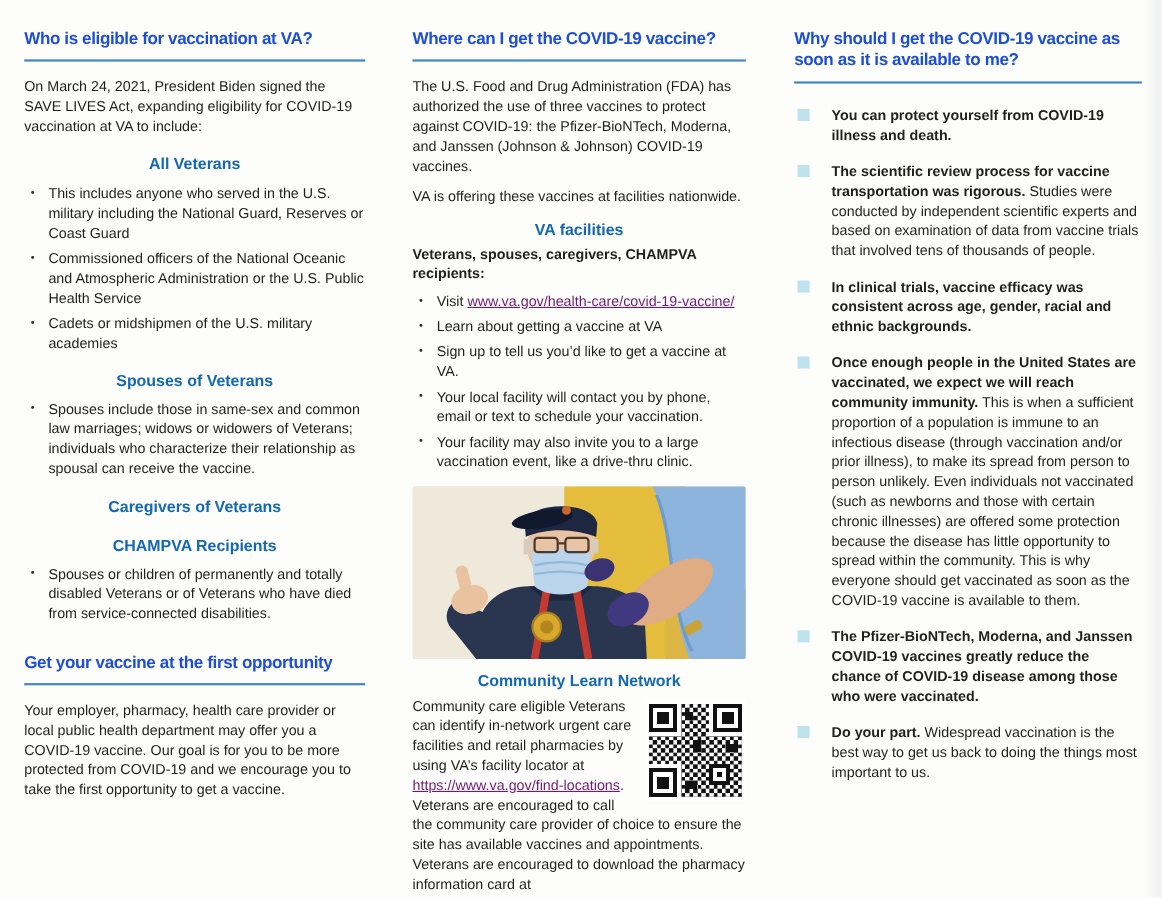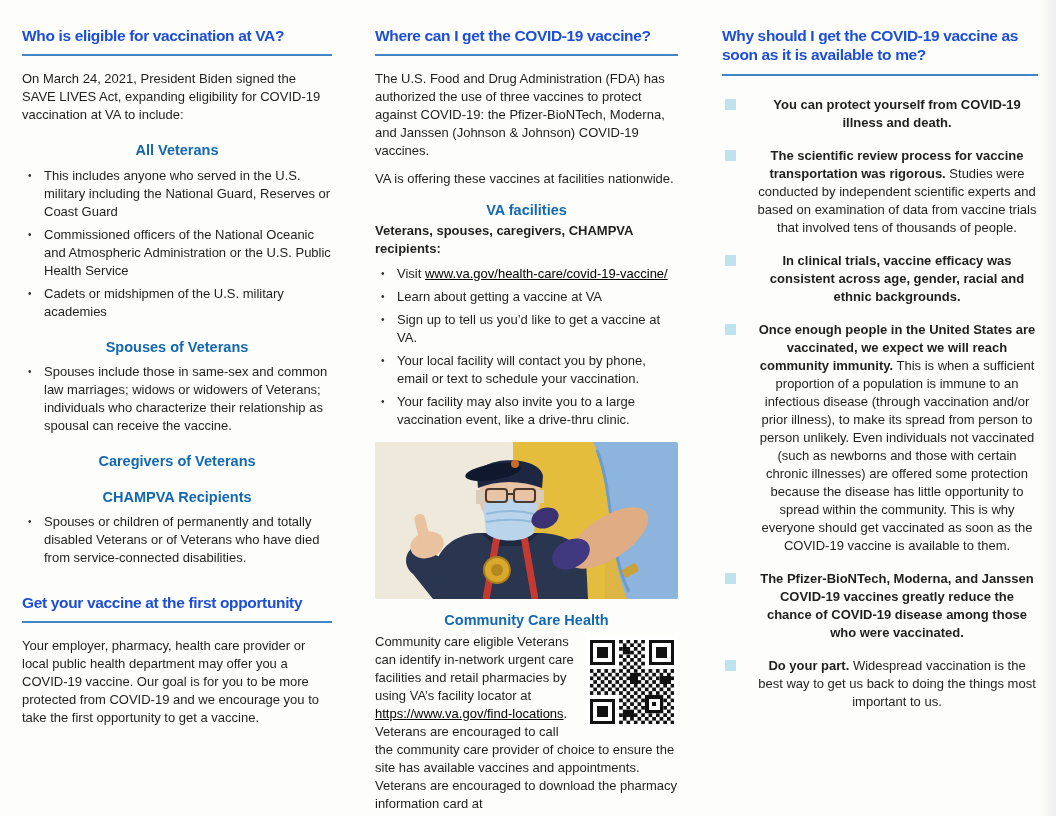--- a/index.html
+++ b/index.html
@@ -22,31 +22,31 @@
   h3{font-size:14.5px;font-weight:700;color:#1268b1;margin:18px 0 4px;line-height:1.2;text-align:center;}
   p.body{font-size:13px;line-height:18px;margin:14px 0 0;}
   .boldline{font-weight:700;font-size:13px;line-height:18px;margin:2px 0 0;}
 
   ul.dots{list-style:none;margin:7px 0 0;padding:0;}
   ul.dots li{position:relative;padding-left:22px;margin:0 0 5px;
      font-size:13px;line-height:18px;}
   ul.dots li::before{content:"•";position:absolute;left:6px;top:0;
      font-size:10px;line-height:18px;color:#2b2b2b;}
 
-  a.lnk{color:#000000;text-decoration:underline;cursor:pointer;overflow-wrap:anywhere;}
+  a.lnk{color:#701a75;text-decoration:underline;cursor:pointer;overflow-wrap:anywhere;}
 
   .photo{width:303px;height:157px;margin-top:13px;border-radius:2px;overflow:hidden;
      background:#efe9dc;}
   .photo svg{display:block;}
 
   .ccn-p{font-size:13px;line-height:18px;margin:4px 0 0;}
   .qr{float:right;width:92px;height:92px;margin:3px 0 6px 10px;}
 
   .sq-item{position:relative;padding-left:34px;margin-top:15px;
-     font-size:13px;line-height:18px;text-align:center;}
+     font-size:13px;line-height:18px;}
   .sq-item .b{font-weight:700;}
   .sq{position:absolute;left:3px;top:3px;width:11px;height:11px;background:#bfe3ee;}
   .first-gap{margin-top:20px;}
 </style>
 </head>
 <body>
 
 <section class="col col1">
   <h1>Who is eligible for vaccination at VA?</h1>
   <div class="rule"></div>
@@ -132,21 +132,21 @@
       <path d="M222,8 C240,55 232,105 254,150" stroke="#6f9cc9" stroke-width="3" fill="none"></path>
 
       <ellipse cx="233" cy="96" rx="46" ry="21" fill="#e0ac84" transform="rotate(-33 233 96)"></ellipse>
       <rect x="247" y="124" width="16" height="9" rx="2" fill="#c9a23a" transform="rotate(-30 255 128)"></rect>
 
       <ellipse cx="196" cy="112" rx="20" ry="14" fill="#41397f" transform="rotate(-28 196 112)"></ellipse>
       <ellipse cx="170" cy="76" rx="14" ry="10" fill="#3a3272" transform="rotate(-20 170 76)"></ellipse>
     </svg>
   </div>
 
-  <h3 style="margin-top:13px;margin-bottom:0;">Community Care Health</h3>
+  <h3 style="margin-top:13px;margin-bottom:0;">Community Learn Network</h3>
   <p class="ccn-p">
     
     <span class="qr">
       <svg width="92" height="92" viewBox="0 0 25 25" shape-rendering="crispEdges">
         <defs>
           <pattern id="qm" width="2" height="2" patternUnits="userSpaceOnUse">
             <rect width="1" height="1" fill="#111"></rect>
             <rect x="1" y="1" width="1" height="1" fill="#111"></rect>
           </pattern>
         </defs>

